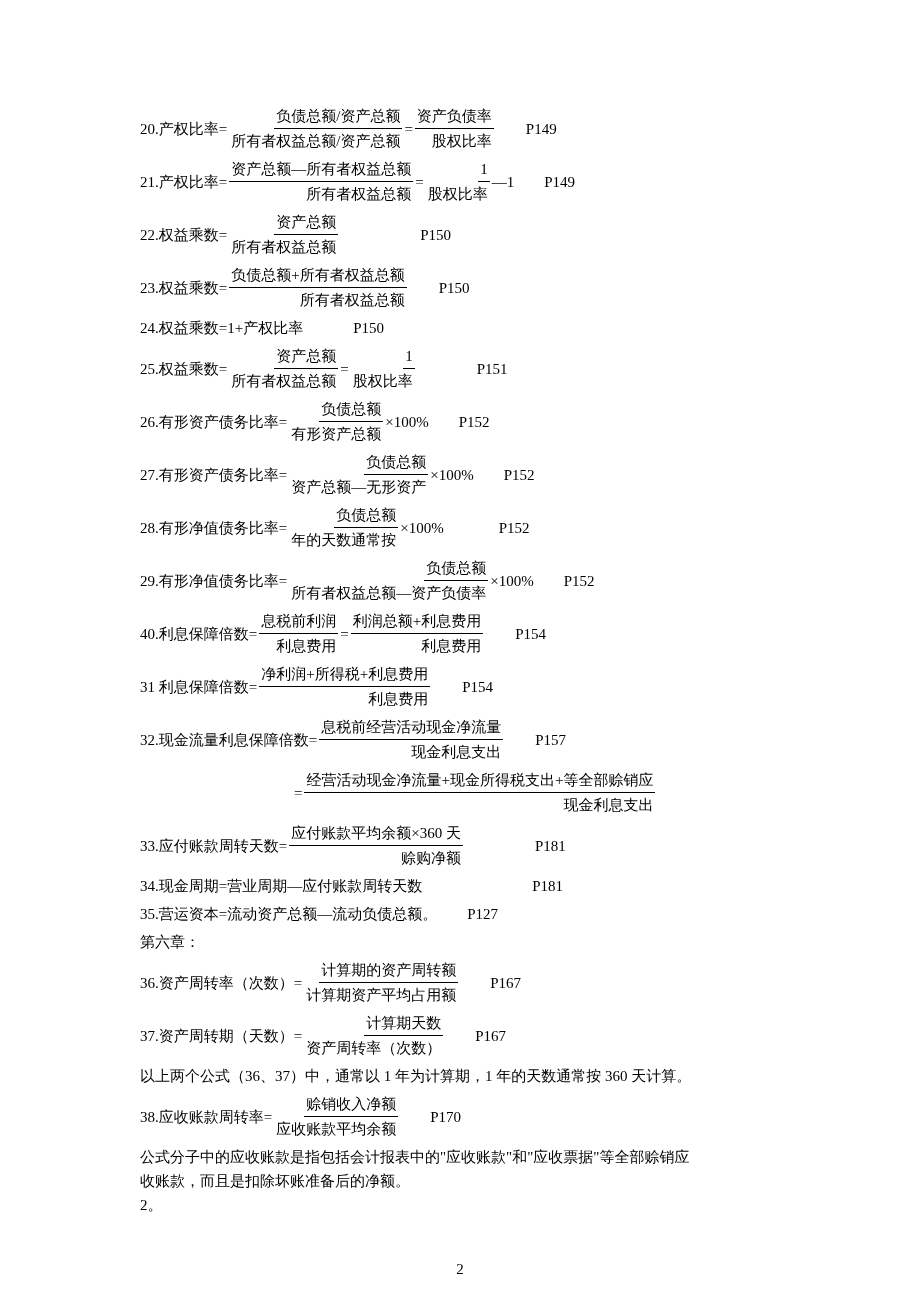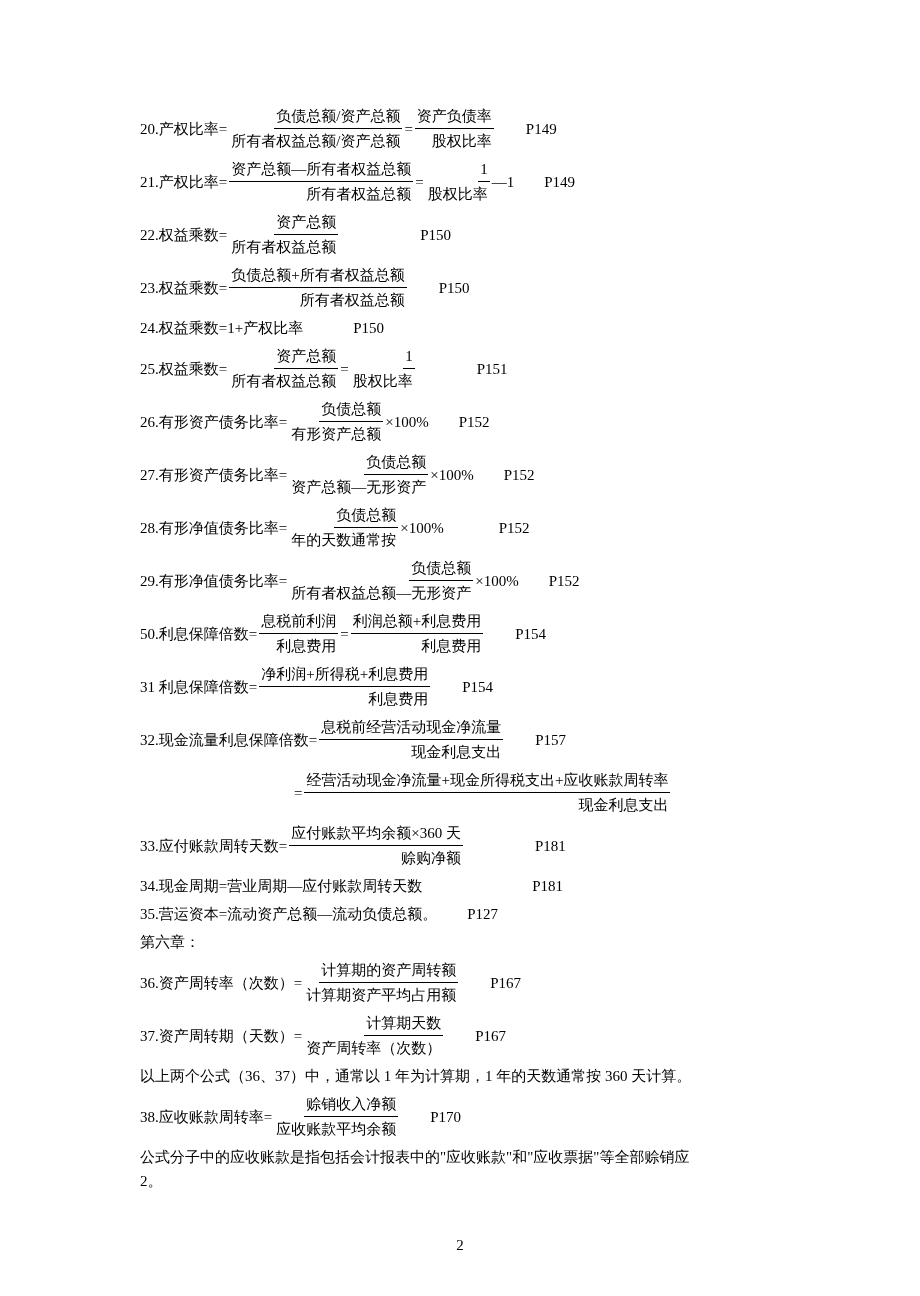--- a/index.html
+++ b/index.html
@@ -146,28 +146,28 @@
         <span class="den">年的天数通常按</span>
       </span>
     <span>  ×100%</span>
     <span class="pref" style="margin-left:55px">P152</span>
   </div>
 
   <div class="formula-row">
     <span>29.有形净值债务比率=</span>
     <span class="frac">
         <span class="num">负债总额</span>
-        <span class="den">所有者权益总额—无形资产</span>
+        <span class="den">所有者权益总额—资产负债率</span>
       </span>
     <span> ×100%</span>
     <span class="pref">P152</span>
   </div>
 
   <div class="formula-row">
-    <span>50.利息保障倍数=</span>
+    <span>40.利息保障倍数=</span>
     <span class="frac">
         <span class="num">息税前利润</span>
         <span class="den">利息费用</span>
       </span>
     <span> =</span>
     <span class="frac">
         <span class="num">利润总额+利息费用</span>
         <span class="den">利息费用</span>
       </span>
     <span class="pref">P154</span>
@@ -187,21 +187,21 @@
     <span class="frac">
         <span class="num">息税前经营活动现金净流量</span>
         <span class="den">现金利息支出</span>
       </span>
     <span class="pref">P157</span>
   </div>
 
   <div class="formula-row indent1">
     <span>=</span>
     <span class="frac">
-        <span class="num">经营活动现金净流量+现金所得税支出+应收账款周转率</span>
+        <span class="num">经营活动现金净流量+现金所得税支出+等全部赊销应</span>
         <span class="den">现金利息支出</span>
       </span>
   </div>
 
   <div class="formula-row">
     <span>33.应付账款周转天数=</span>
     <span class="frac">
         <span class="num">应付账款平均余额×360 天</span>
         <span class="den">赊购净额</span>
       </span>
@@ -243,18 +243,19 @@
   <div class="formula-row">
     <span>38.应收账款周转率=</span>
     <span class="frac">
         <span class="num">赊销收入净额</span>
         <span class="den">应收账款平均余额</span>
       </span>
     <span class="pref">P170</span>
   </div>
 
   <div class="plain-line">公式分子中的应收账款是指包括会计报表中的"应收账款"和"应收票据"等全部赊销应</div>
+  <div class="plain-line">收账款，而且是扣除坏账准备后的净额。</div>
   <div class="plain-line" style="display:flex; justify-content:space-between;">
     <span>2。</span>
   </div>
 
   <div class="pagenum">2</div>
 </div>
 
 </body></html>

